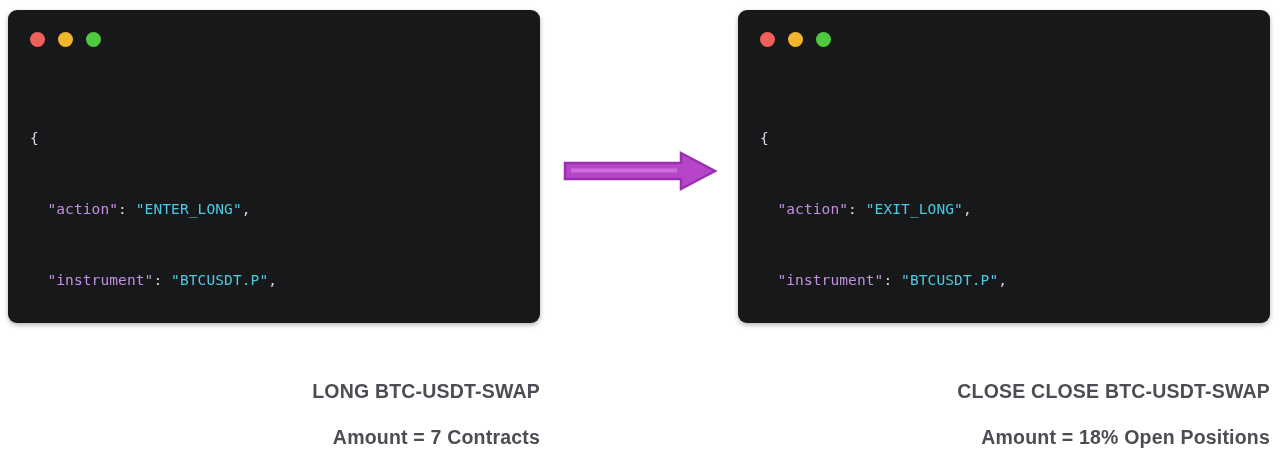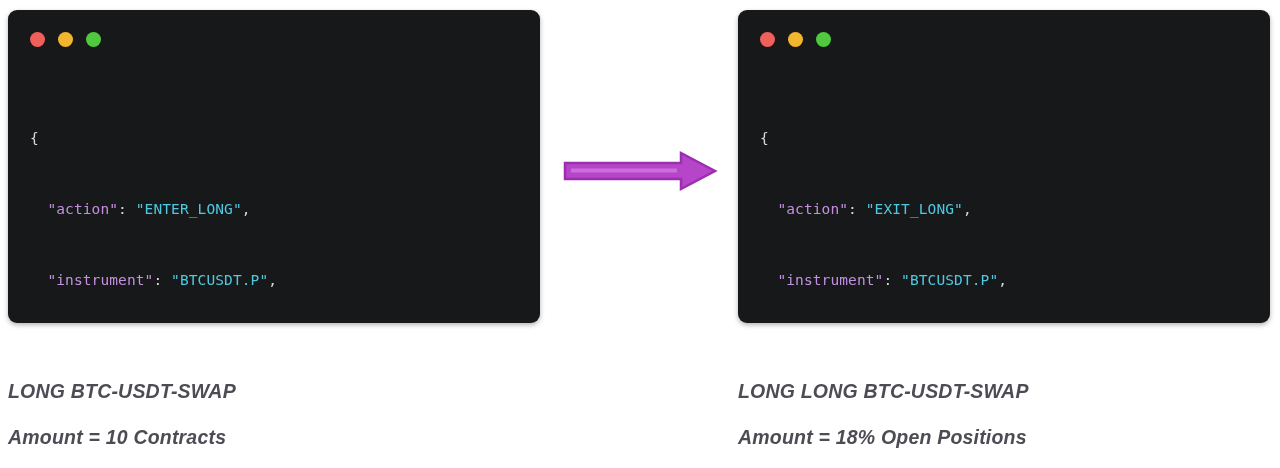--- a/index.html
+++ b/index.html
@@ -82,22 +82,21 @@
     top: 150px;
     width: 155px;
     height: 42px;
   }
 
   
   .caption-block {
     position: absolute;
     top: 368px;
     width: 532px;
-    text-align: left;
-    font-style: italic;
+    text-align: right;
   }
   .caption-block.left  { left: 8px;  }
   .caption-block.right { left: 738px; }
   .caption-line {
     font-family: "Liberation Sans", sans-serif;
     font-weight: bold;
     font-size: 19.5px;
     color: #4c4c54;
     letter-spacing: 0.2px;
     line-height: 46px;
@@ -149,21 +148,21 @@
       
       
       
       
       
     </div>
   </div>
 
   <div class="caption-block left">
     <div class="caption-line">LONG BTC-USDT-SWAP</div>
-    <div class="caption-line">Amount = 10 Contracts</div>
+    <div class="caption-line">Amount = 7 Contracts</div>
   </div>
 
   <div class="caption-block right">
-    <div class="caption-line">LONG LONG BTC-USDT-SWAP</div>
+    <div class="caption-line">CLOSE CLOSE BTC-USDT-SWAP</div>
     <div class="caption-line">Amount = 18% Open Positions</div>
   </div>
 
 </div>
 
 </body></html>

